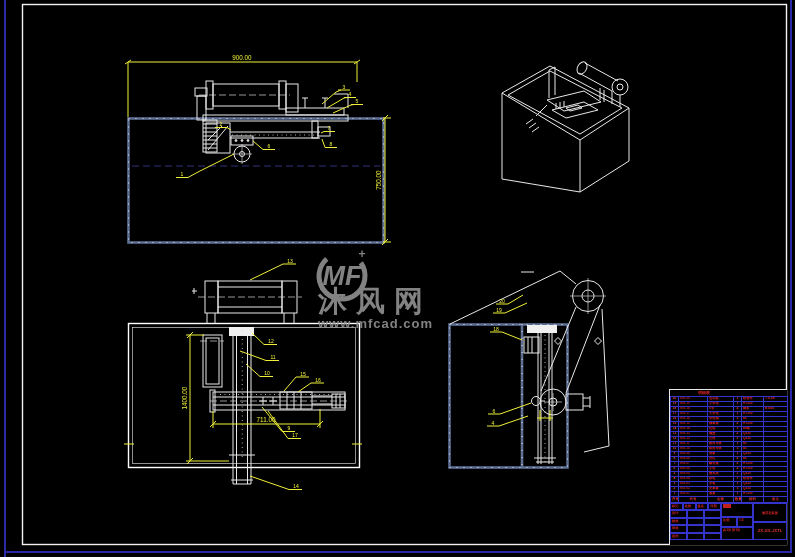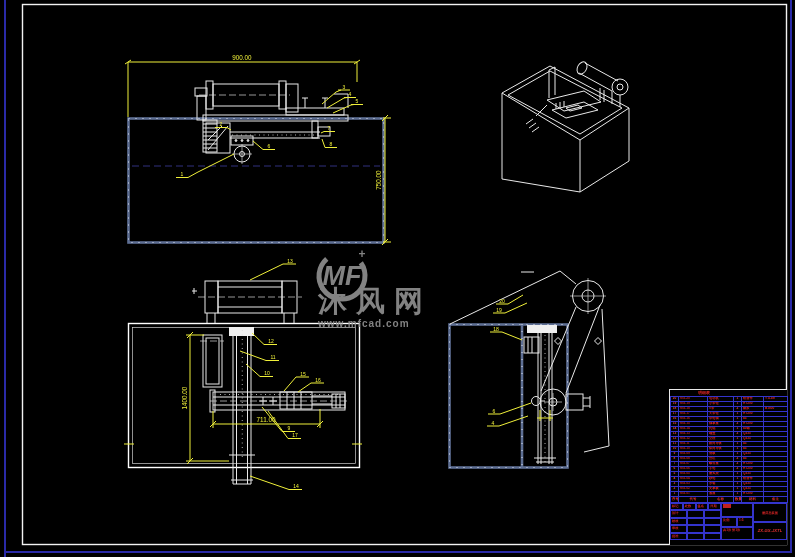--- a/index.html
+++ b/index.html
@@ -18,21 +18,21 @@
   .y{stroke:#f0f03a;fill:none;stroke-width:1;}
   .yt{fill:#f0f03a;stroke:none;font-size:6.3px;text-anchor:middle;font-family:"Liberation Sans",sans-serif;}
   .bt{fill:#f0f03a;stroke:none;font-size:5px;text-anchor:middle;font-family:"Liberation Sans",sans-serif;}
   .dashc{stroke:#d9d9d9;fill:none;stroke-width:.7;stroke-dasharray:7 3;}
   .dotc{stroke:#d9d9d9;fill:none;stroke-width:.8;stroke-dasharray:1 3.5;}
   
   .watermark{position:absolute;left:312px;top:246px;width:190px;height:62px;display:flex;
     align-items:flex-start;opacity:.88;pointer-events:none;}
   .wm-text{margin-left:6px;margin-top:40px;}
   .wm-brand{color:#949494;font-size:29px;font-weight:bold;letter-spacing:9px;line-height:30px;white-space:nowrap;}
-  .wm-url{color:#949494;font-size:10px;font-weight:bold;letter-spacing:1px;line-height:14px;margin-top:1px;}
+  .wm-url{color:#949494;font-size:13px;font-weight:bold;letter-spacing:1px;line-height:14px;margin-top:1px;}
   
   .parts-panel{position:absolute;left:669px;top:389px;width:118px;height:156px;
     border-top:1px solid #e9e9e9;border-left:1px solid #e9e9e9;box-sizing:border-box;background:#000;}
   .pl-title{height:6px;color:#d42424;font-size:4px;line-height:6px;padding-left:28px;font-weight:bold;}
   table.parts{border-collapse:collapse;table-layout:fixed;width:117px;}
   table.parts td{border:1px solid #3434cc;color:#d42424;font-size:3.2px;line-height:3.6px;
     height:4px;padding:0 1px;overflow:hidden;white-space:nowrap;font-weight:bold;}
   table.parts td:nth-child(1),table.parts td:nth-child(4){text-align:center;color:#e24444;}
   table.parts td:nth-child(2){color:#b42020;}
   table.parts tbody.hdr td{color:#e03030;text-align:center;height:5px;font-size:3.4px;}

